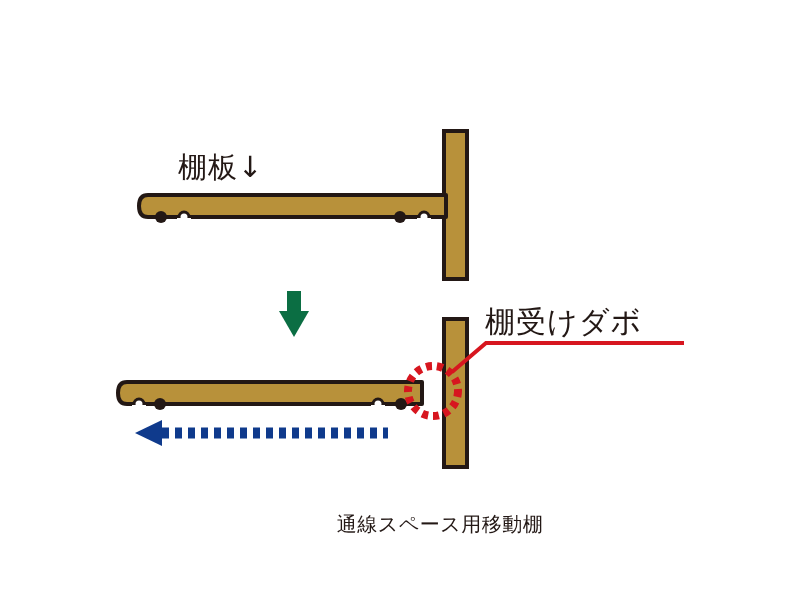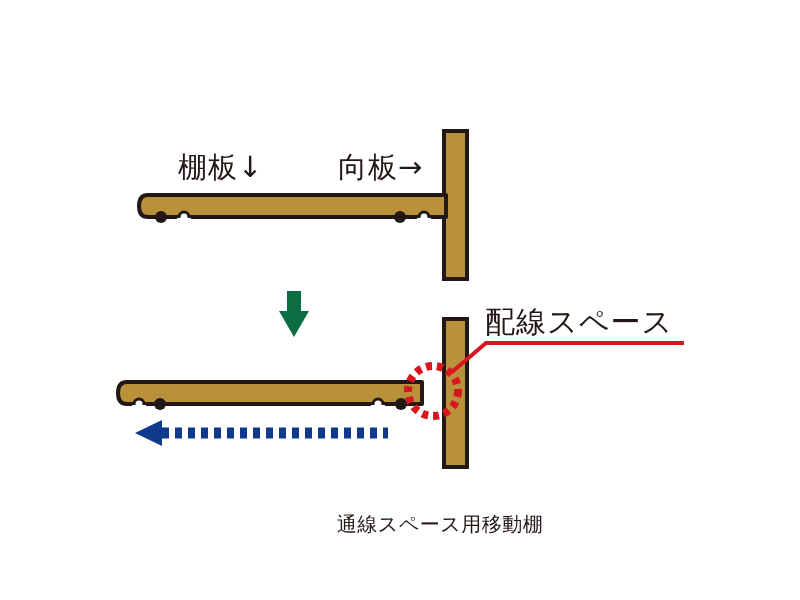--- a/index.html
+++ b/index.html
@@ -92,17 +92,16 @@
       <polyline points="452,372 486,343 684,343" fill="none" stroke="#d7161f" stroke-width="4"></polyline>
     </g>
 
     <g>
       <polygon points="135,433 162,420 162,446" fill="#0f3a8c"></polygon>
       <line x1="162" y1="433" x2="388" y2="433" stroke="#0f3a8c" stroke-width="11" stroke-dasharray="7 6"></line>
     </g>
   </svg>
 
   <div class="lbl" style="left:178px; top:153px;">棚板↓</div>
-  <div class="lbl" style="left:338px; top:153px;">向板→</div>
-  <div class="lbl" style="left:485px; top:307px; font-size:30px;">配線スペース</div>
+  <div class="lbl" style="left:485px; top:307px; font-size:30px;">棚受けダボ</div>
 
   <div class="caption">通線スペース用移動棚</div>
 </div>
 
 </body></html>

